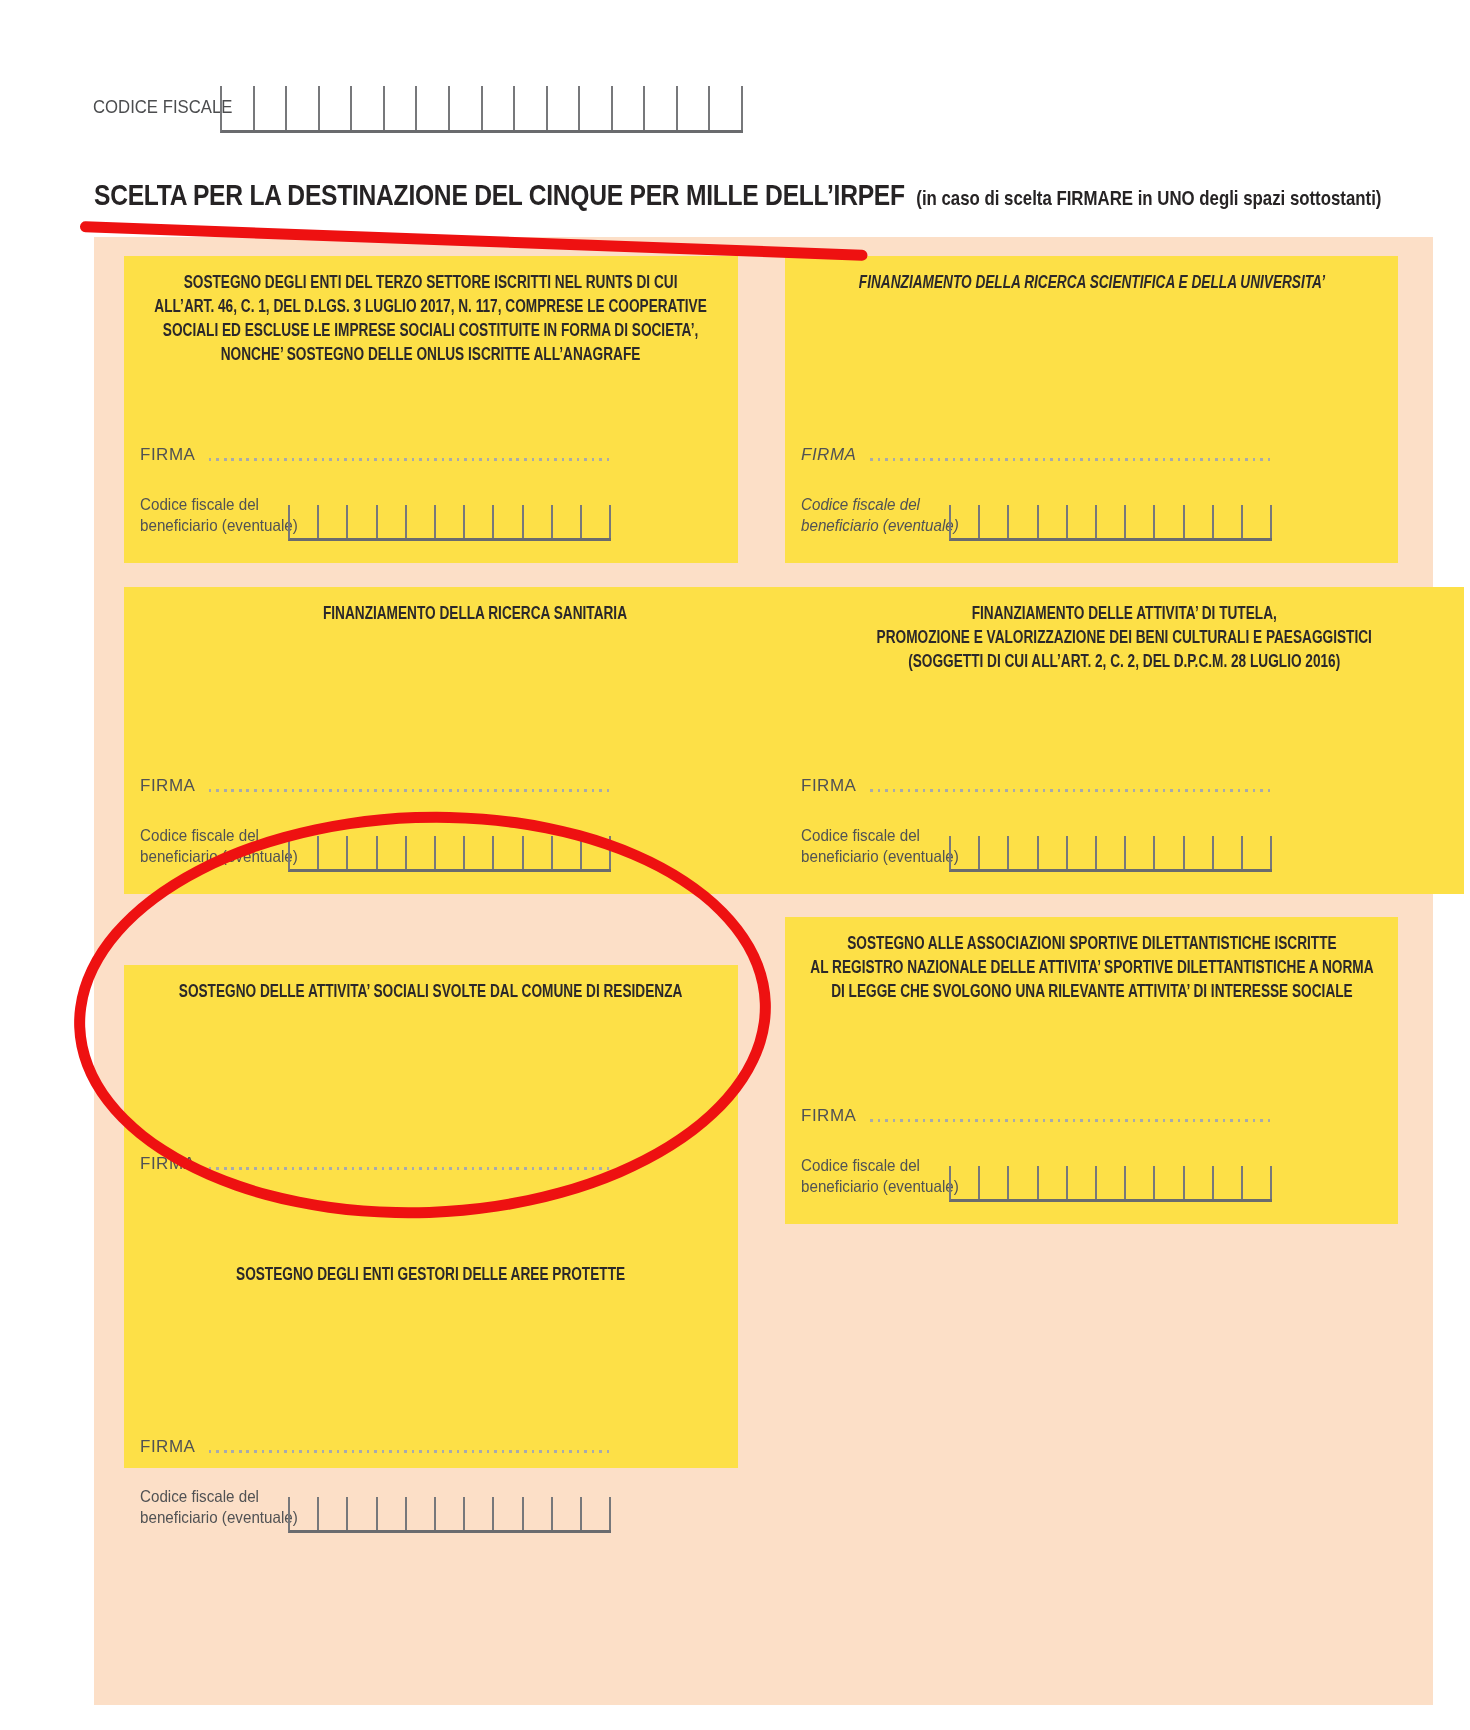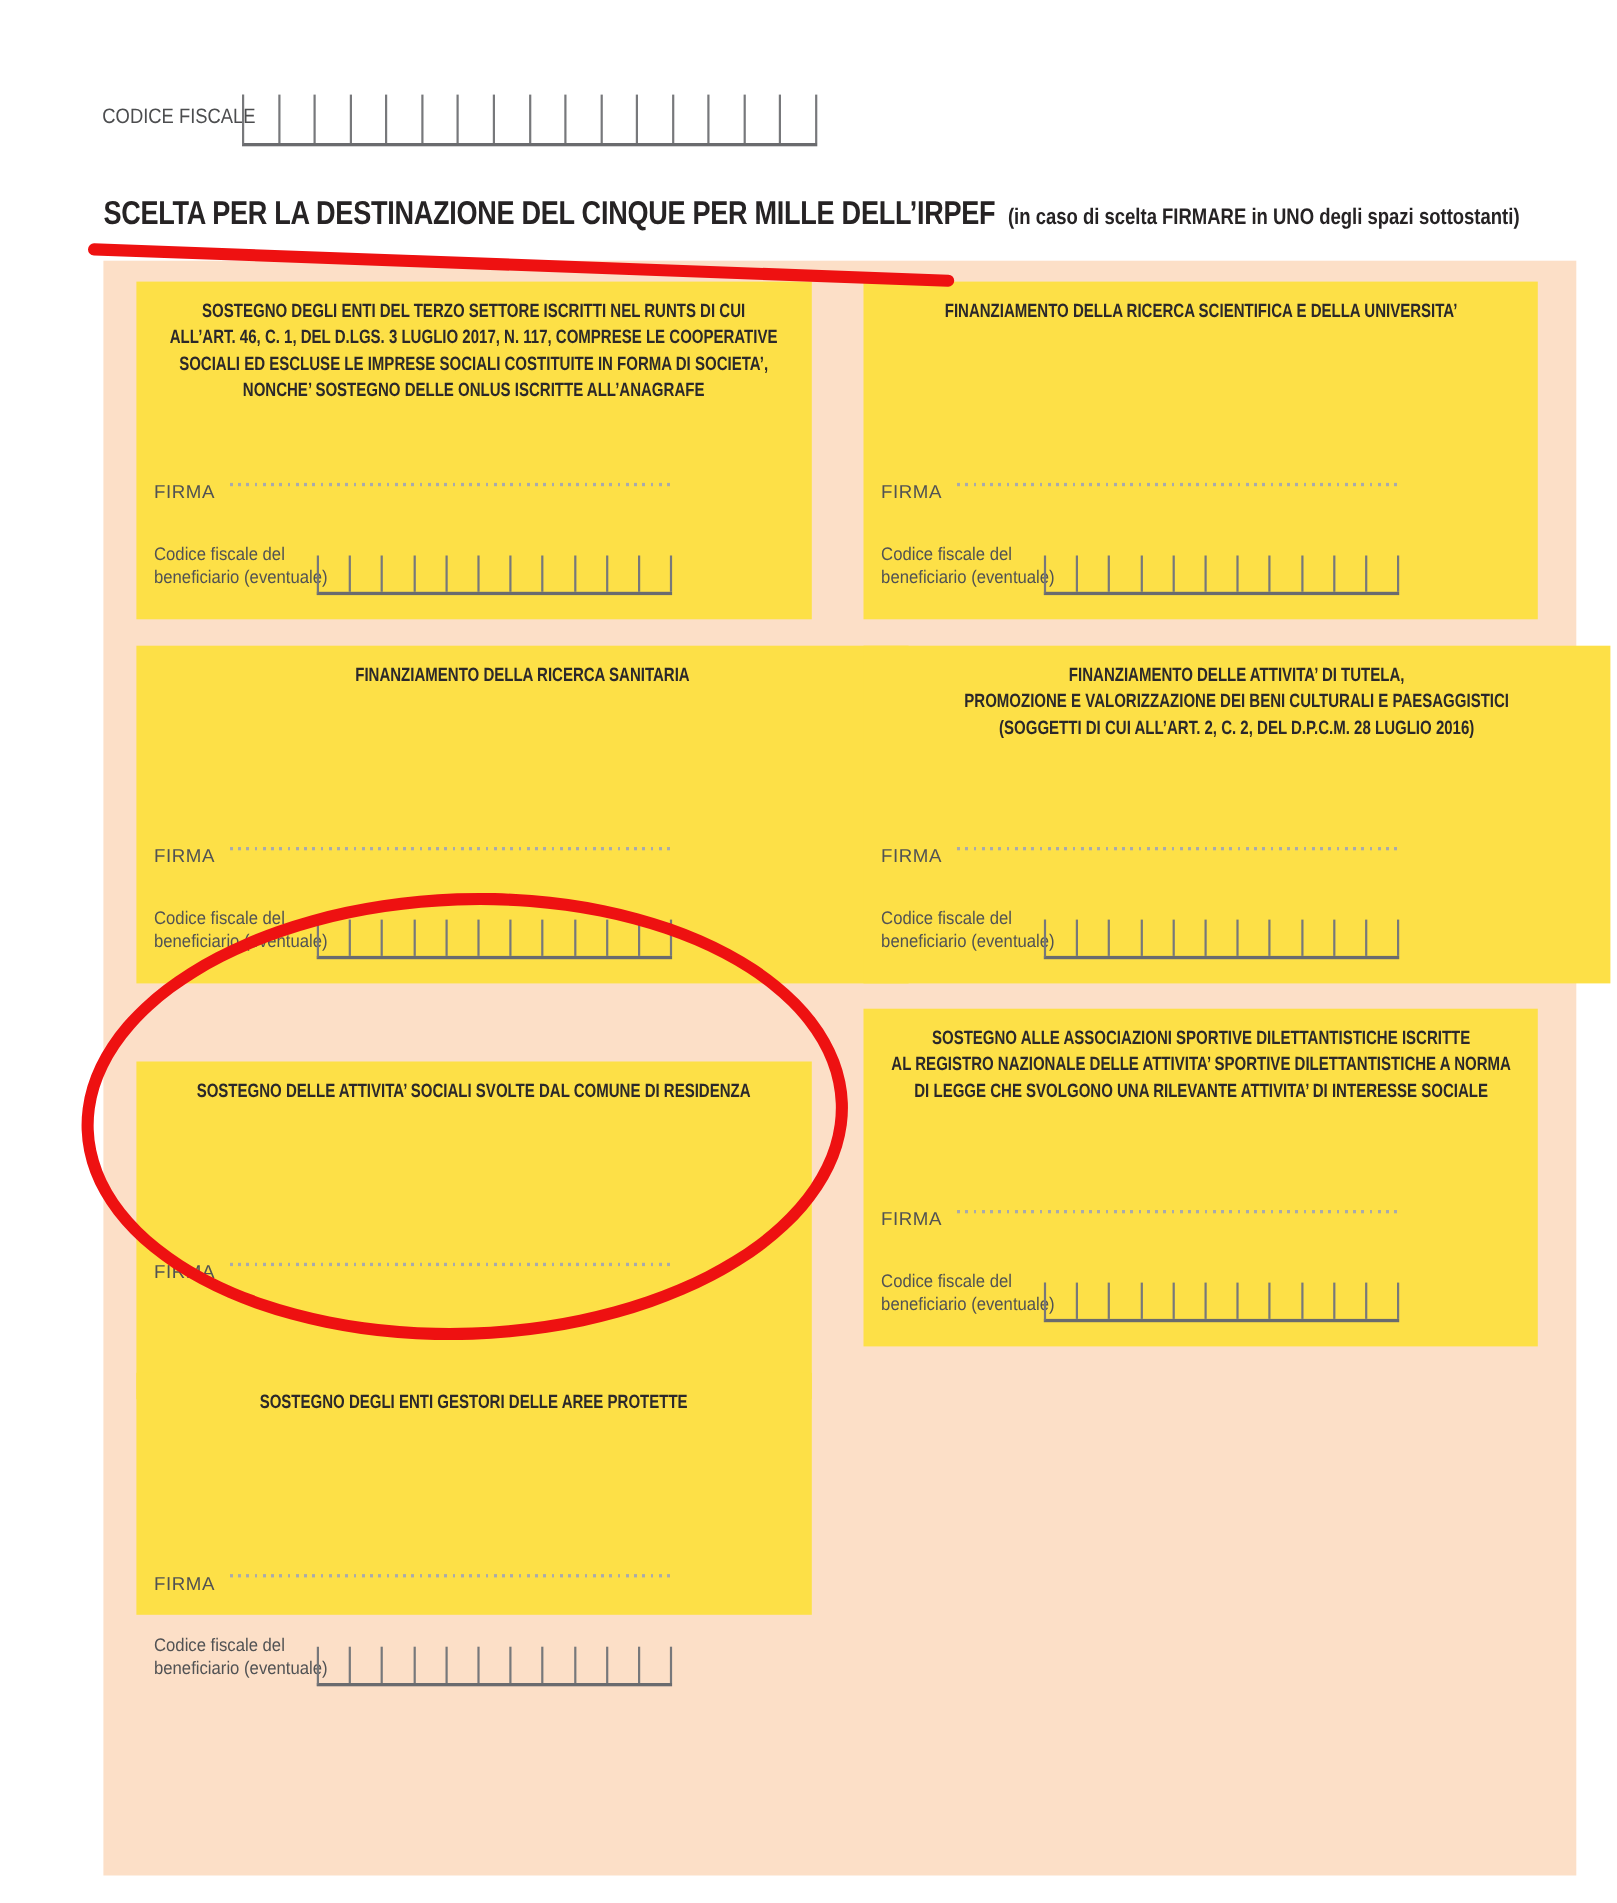--- a/index.html
+++ b/index.html
@@ -40,35 +40,35 @@
   }
   .red-ellipse{
     position:absolute;left:46px;top:812px;width:697px;height:406px;
     border:11px solid var(--red);border-radius:50%;transform:rotate(-2deg);
     z-index:60;pointer-events:none;
   }
   
   .panel{position:absolute;left:66px;top:237px;width:1339px;height:1468px;background:var(--peach);}
   .box{position:absolute;background:#fde047;}
   .b1{left:96px;top:256px;width:614px;height:307px;}
-  .b2{left:757px;top:256px;width:613px;height:307px;}
+  .b2{left:757px;top:256px;width:613px;height:307px;font-style:italic;}
   .b3{left:96px;top:587px;width:702px;height:307px;}
   .b4{left:757px;top:587px;width:679px;height:307px;}
   .b5{left:96px;top:965px;width:614px;height:307px;}
   .b6{left:757px;top:917px;width:613px;height:307px;text-decoration:underline;}
   .b7{left:96px;top:1248px;width:614px;height:220px;}
   .box-title{
     position:absolute;left:0;top:14px;width:128.2%;margin-left:-14.1%;
     transform:scaleX(0.78);transform-origin:center top;
     text-align:center;font-size:17.5px;font-weight:bold;line-height:24px;
     white-space:pre-line;color:#2b282a;
   }
   .firma-row{
     position:absolute;left:16px;top:183px;width:470px;height:24px;
-    display:flex;
+    display:flex;align-items:flex-end;
   }
   .firma-label{font-size:17px;color:#515254;letter-spacing:0.5px;line-height:1;}
   .dots{
     flex:1;height:3px;margin:0 0 2px 14px;
     background:repeating-linear-gradient(to right,var(--dots) 0 2.5px,transparent 2.5px 7.5px);
   }
   .cf-ben-label{
     position:absolute;left:16px;top:238px;font-size:16.5px;line-height:21px;
     color:#515254;white-space:pre-line;transform:scaleX(0.92);transform-origin:left top;
   }

